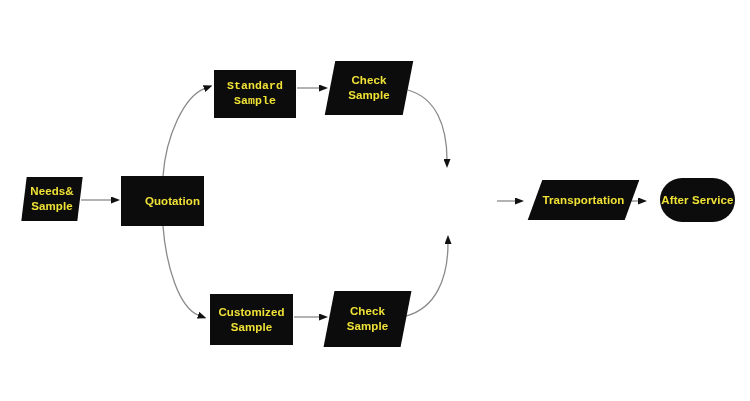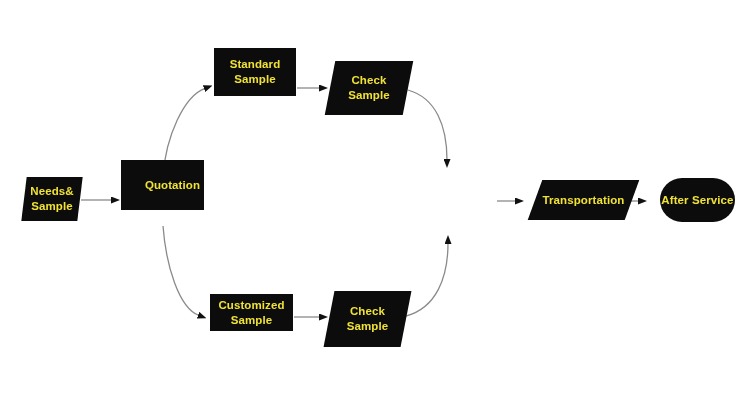--- a/index.html
+++ b/index.html
@@ -52,24 +52,24 @@
     letter-spacing: 0.1px;
   }
   
   .bg.skew-7  { transform: skewX(-7deg); }
   .bg.skew-11 { transform: skewX(-11deg); }
   .bg.skew-20 { transform: skewX(-20deg); }
   .bg.diamond { clip-path: polygon(50% 0%, 100% 50%, 50% 100%, 0% 50%); }
   .bg.stadium { border-radius: 22px; }
   
   #n-needs  { left: 24px;  top: 177px; width: 56px;  height: 44px; }
-  #n-quote  { left: 121px; top: 160px; width: 83px;  height: 50px; padding-left: 20px; }
-  #n-std    { left: 214px; top: 48px;  width: 82px;  height: 48px; }
+  #n-quote  { left: 121px; top: 176px; width: 83px;  height: 50px; padding-left: 20px; }
+  #n-std    { left: 214px; top: 70px;  width: 82px;  height: 48px; font-family: Liberation Mono, monospace; }
   #n-chk1   { left: 330px; top: 61px;  width: 78px;  height: 54px; }
-  #n-cust   { left: 210px; top: 294px; width: 83px;  height: 37px; }
+  #n-cust   { left: 210px; top: 294px; width: 83px;  height: 51px; }
   #n-chk2   { left: 329px; top: 291px; width: 77px;  height: 56px; }
   #n-mass   { left: 396px; top: 170px; width: 101px; height: 63px; }
   #n-trans  { left: 526px; top: 180px; width: 97px;  height: 40px; margin-left: 9px; }
   #n-after  { left: 660px; top: 178px; width: 75px;  height: 44px; }
 </style>
 </head>
 <body>
 
 <div class="stage">
 

